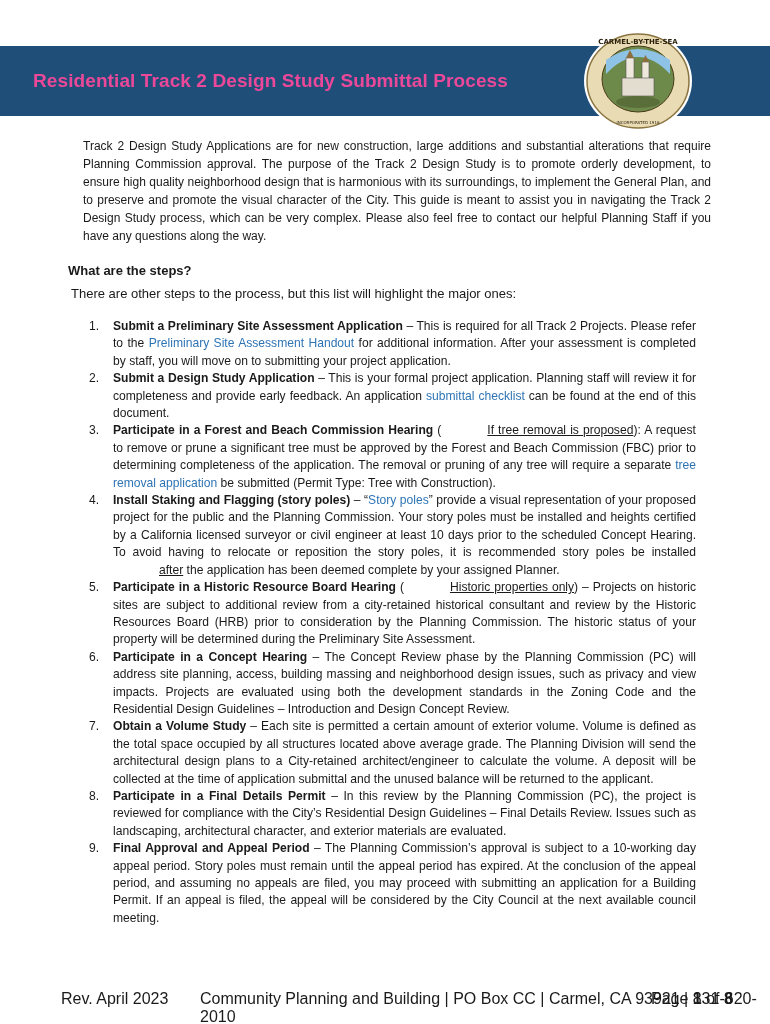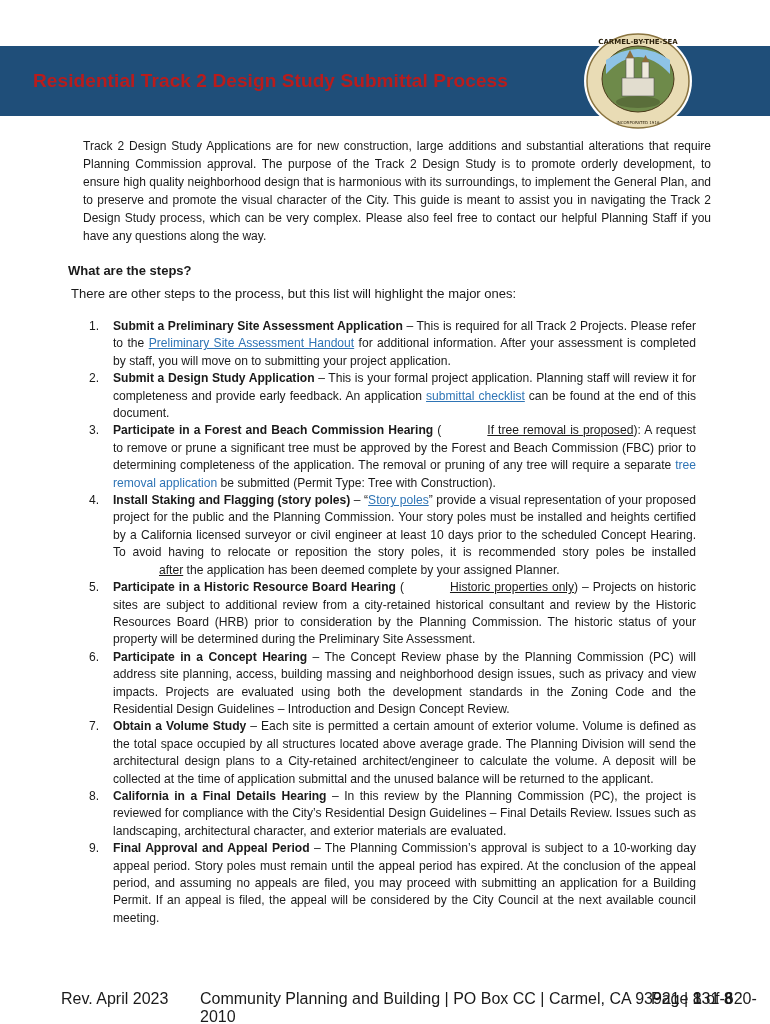--- a/index.html
+++ b/index.html
@@ -1,33 +1,33 @@
 <!DOCTYPE html>
 <html><head>
 <meta charset="utf-8">
 <style>
   html, body { margin: 0; padding: 0; background: #ffffff; }
   body { width: 770px; height: 1024px; position: relative; overflow: hidden;
          font-family: "Liberation Sans", sans-serif; color: #1a1a1a; }
   .banner { position: absolute; left: 0; top: 46px; width: 770px; height: 70px;
             background: #1f4e79; }
-  .banner-title { position: absolute; left: 33px; top: 70px; color: #b91c1c;
+  .banner-title { position: absolute; left: 33px; top: 70px; color: #ec4899;
             font-family: "Liberation Sans", sans-serif; font-weight: bold; font-size: 19px;
             letter-spacing: 0.1px; }
   .seal { position: absolute; left: 582px; top: 30px; width: 112px; height: 102px; }
   .intro { position: absolute; left: 83px; top: 137px; width: 628px; font-size: 12px;
            line-height: 18px; text-align: justify; }
   .h2 { position: absolute; left: 68px; top: 263px; font-size: 13px; font-weight: bold; }
   .lead { position: absolute; left: 71px; top: 286px; font-size: 13px; }
   ol.steps { position: absolute; left: 68px; top: 318px; width: 628px; margin: 0; padding: 0;
              list-style: none; font-size: 12.1px; line-height: 17.4px; }
   ol.steps li { position: relative; padding-left: 45px; text-align: justify; }
   ol.steps .num { position: absolute; left: 21px; top: 0; }
   b { font-weight: bold; }
-  a.link { color: #2e74b5; text-decoration: underline; }
+  a.link { color: #2e74b5; }
   .u { text-decoration: underline; margin-left: 46px; }
   .footer { position: absolute; top: 990px; font-size: 16px; }
 </style>
 </head>
 <body>
 
 <div class="banner"></div>
 <div class="banner-title">Residential Track 2 Design Study Submittal Process</div>
 
 <svg class="seal" viewBox="0 0 112 102">
@@ -66,21 +66,21 @@
   <li>
     <span class="num">5.</span><b>Participate in a Historic Resource Board Hearing</b><span> (</span><span class="u">Historic properties only</span><span>) – Projects on historic sites are subject to additional review from a city-retained historical consultant and review by the Historic Resources Board (HRB) prior to consideration by the Planning Commission. The historic status of your property will be determined during the Preliminary Site Assessment.</span>
   </li>
   <li>
     <span class="num">6.</span><b>Participate in a Concept Hearing</b><span> – The Concept Review phase by the Planning Commission (PC) will address site planning, access, building massing and neighborhood design issues, such as privacy and view impacts. Projects are evaluated using both the development standards in the Zoning Code and the Residential Design Guidelines – Introduction and Design Concept Review.</span>
   </li>
   <li>
     <span class="num">7.</span><b>Obtain a Volume Study</b><span> – Each site is permitted a certain amount of exterior volume.  Volume is defined as the total space occupied by all structures located above average grade. The Planning Division will send the architectural design plans to a City-retained architect/engineer to calculate the volume. A deposit will be collected at the time of application submittal and the unused balance will be returned to the applicant.</span>
   </li>
   <li>
-    <span class="num">8.</span><b>California in a Final Details Hearing</b><span> – In this review by the Planning Commission (PC), the project is reviewed for compliance with the City’s Residential Design Guidelines – Final Details Review. Issues such as landscaping, architectural character, and exterior materials are evaluated.</span>
+    <span class="num">8.</span><b>Participate in a Final Details Permit</b><span> – In this review by the Planning Commission (PC), the project is reviewed for compliance with the City’s Residential Design Guidelines – Final Details Review. Issues such as landscaping, architectural character, and exterior materials are evaluated.</span>
   </li>
   <li>
     <span class="num">9.</span><b>Final Approval and Appeal Period</b><span> – The Planning Commission’s approval is subject to a 10-working day appeal period. Story poles must remain until the appeal period has expired. At the conclusion of the appeal period, and assuming no appeals are filed, you may proceed with submitting an application for a Building Permit. If an appeal is filed, the appeal will be considered by the City Council at the next available council meeting.</span>
   </li>
 </ol>
 
 <div class="footer" style="left:61px">Rev. April 2023</div>
 <div class="footer" style="left:200px">Community Planning and Building | PO Box CC | Carmel, CA 93921 | 831-620-2010</div>
 <div class="footer" style="left:651px"><span>Page </span><b>1</b><span> of </span><b>8</b></div>
 

